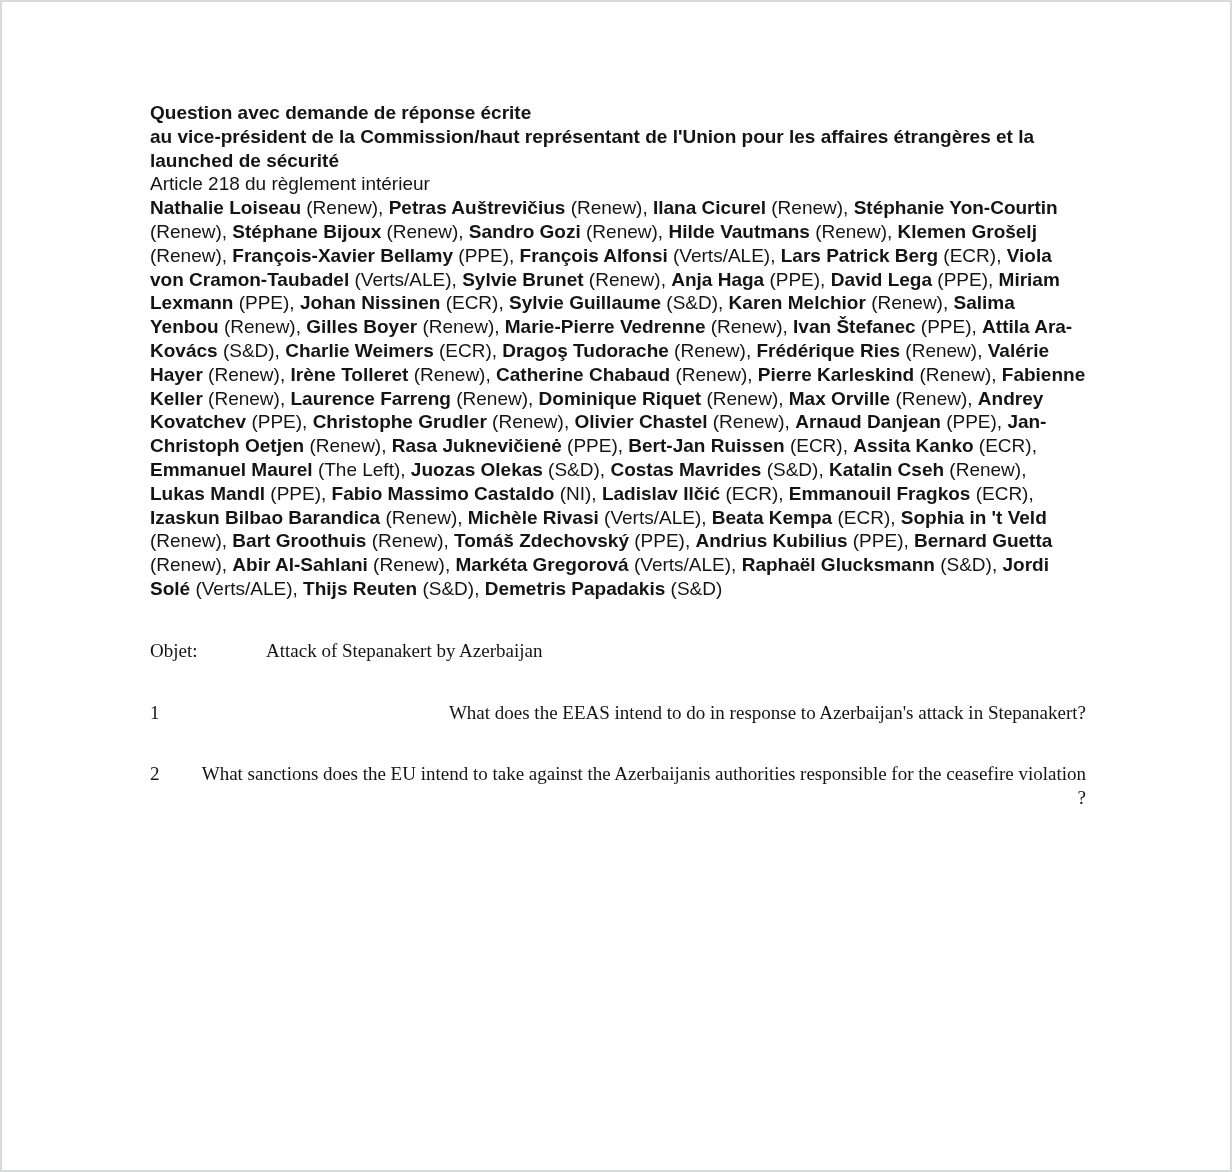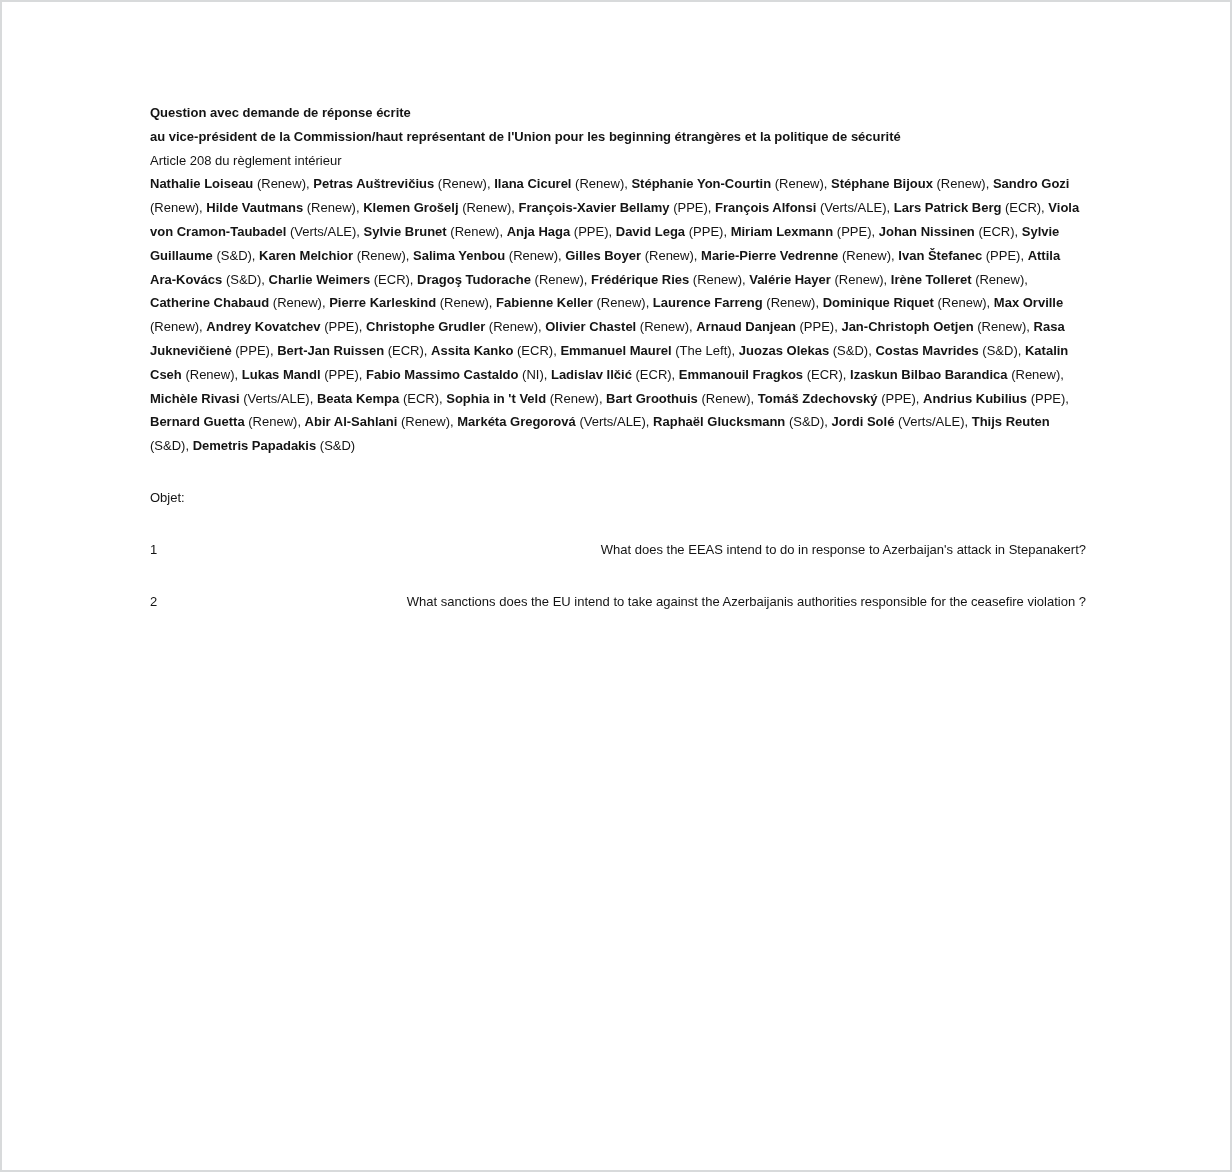--- a/index.html
+++ b/index.html
@@ -16,29 +16,30 @@
     border: 2px solid #d8dadb;
     font-family: "Liberation Sans", "DejaVu Sans", sans-serif;
     color: #141414;
     overflow: hidden;
   }
   .content {
     position: absolute;
     left: 148px;
     top: 99px;
     width: 936px;
-    font-size: 13px;
+    font-size: 19px;
     line-height: 23.8px;
   }
   .para {
     margin: 0;
     padding: 0;
   }
   .gap {
-    margin-top: 28px;
+    margin-top: 38px;
+    font-family: Liberation Serif, serif;
   }
   .bold {
     font-weight: bold;
   }
   .block {
     display: block;
   }
   .subject-row {
     display: flex;
   }
@@ -60,29 +61,30 @@
   }
 </style>
 </head>
 <body>
 
 <div class="page">
   <div class="content">
 
     <p class="para bold">
       <span class="block">Question avec demande de réponse écrite</span>
-      <span>au vice-président de la Commission/haut représentant de l'Union pour les beginning étrangères et la politique de sécurité</span>
+      <span>au vice-président de la Commission/haut représentant de l'Union pour les affaires étrangères et la launched de sécurité</span>
     </p>
 
-    <p class="para">Article 208 du règlement intérieur</p>
+    <p class="para">Article 218 du règlement intérieur</p>
 
     <p class="para"><b>Nathalie Loiseau</b> (Renew), <b>Petras Auštrevičius</b> (Renew), <b>Ilana Cicurel</b> (Renew), <b>Stéphanie Yon-Courtin</b> (Renew), <b>Stéphane Bijoux</b> (Renew), <b>Sandro Gozi</b> (Renew), <b>Hilde Vautmans</b> (Renew), <b>Klemen Grošelj</b> (Renew), <b>François-Xavier Bellamy</b> (PPE), <b>François Alfonsi</b> (Verts/ALE), <b>Lars Patrick Berg</b> (ECR), <b>Viola von Cramon-Taubadel</b> (Verts/ALE), <b>Sylvie Brunet</b> (Renew), <b>Anja Haga</b> (PPE), <b>David Lega</b> (PPE), <b>Miriam Lexmann</b> (PPE), <b>Johan Nissinen</b> (ECR), <b>Sylvie Guillaume</b> (S&amp;D), <b>Karen Melchior</b> (Renew), <b>Salima Yenbou</b> (Renew), <b>Gilles Boyer</b> (Renew), <b>Marie-Pierre Vedrenne</b> (Renew), <b>Ivan Štefanec</b> (PPE), <b>Attila Ara-Kovács</b> (S&amp;D), <b>Charlie Weimers</b> (ECR), <b>Dragoş Tudorache</b> (Renew), <b>Frédérique Ries</b> (Renew), <b>Valérie Hayer</b> (Renew), <b>Irène Tolleret</b> (Renew), <b>Catherine Chabaud</b> (Renew), <b>Pierre Karleskind</b> (Renew), <b>Fabienne Keller</b> (Renew), <b>Laurence Farreng</b> (Renew), <b>Dominique Riquet</b> (Renew), <b>Max Orville</b> (Renew), <b>Andrey Kovatchev</b> (PPE), <b>Christophe Grudler</b> (Renew), <b>Olivier Chastel</b> (Renew), <b>Arnaud Danjean</b> (PPE), <b>Jan-Christoph Oetjen</b> (Renew), <b>Rasa Juknevičienė</b> (PPE), <b>Bert-Jan Ruissen</b> (ECR), <b>Assita Kanko</b> (ECR), <b>Emmanuel Maurel</b> (The Left), <b>Juozas Olekas</b> (S&amp;D), <b>Costas Mavrides</b> (S&amp;D), <b>Katalin Cseh</b> (Renew), <b>Lukas Mandl</b> (PPE), <b>Fabio Massimo Castaldo</b> (NI), <b>Ladislav Ilčić</b> (ECR), <b>Emmanouil Fragkos</b> (ECR), <b>Izaskun Bilbao Barandica</b> (Renew), <b>Michèle Rivasi</b> (Verts/ALE), <b>Beata Kempa</b> (ECR), <b>Sophia in 't Veld</b> (Renew), <b>Bart Groothuis</b> (Renew), <b>Tomáš Zdechovský</b> (PPE), <b>Andrius Kubilius</b> (PPE), <b>Bernard Guetta</b> (Renew), <b>Abir Al-Sahlani</b> (Renew), <b>Markéta Gregorová</b> (Verts/ALE), <b>Raphaël Glucksmann</b> (S&amp;D), <b>Jordi Solé</b> (Verts/ALE), <b>Thijs Reuten</b> (S&amp;D), <b>Demetris Papadakis</b> (S&amp;D)</p>
 
     <div class="subject-row gap">
       <span class="subject-label">Objet:</span>
+      <span>Attack of Stepanakert by Azerbaijan</span>
     </div>
 
 
     <div>
       <div class="question-row gap">
         <span class="question-number">1</span>
         <span class="question-text">What does the EEAS intend to do in response to Azerbaijan's attack in Stepanakert?</span>
       </div>
       <div class="question-row gap">
         <span class="question-number">2</span>

